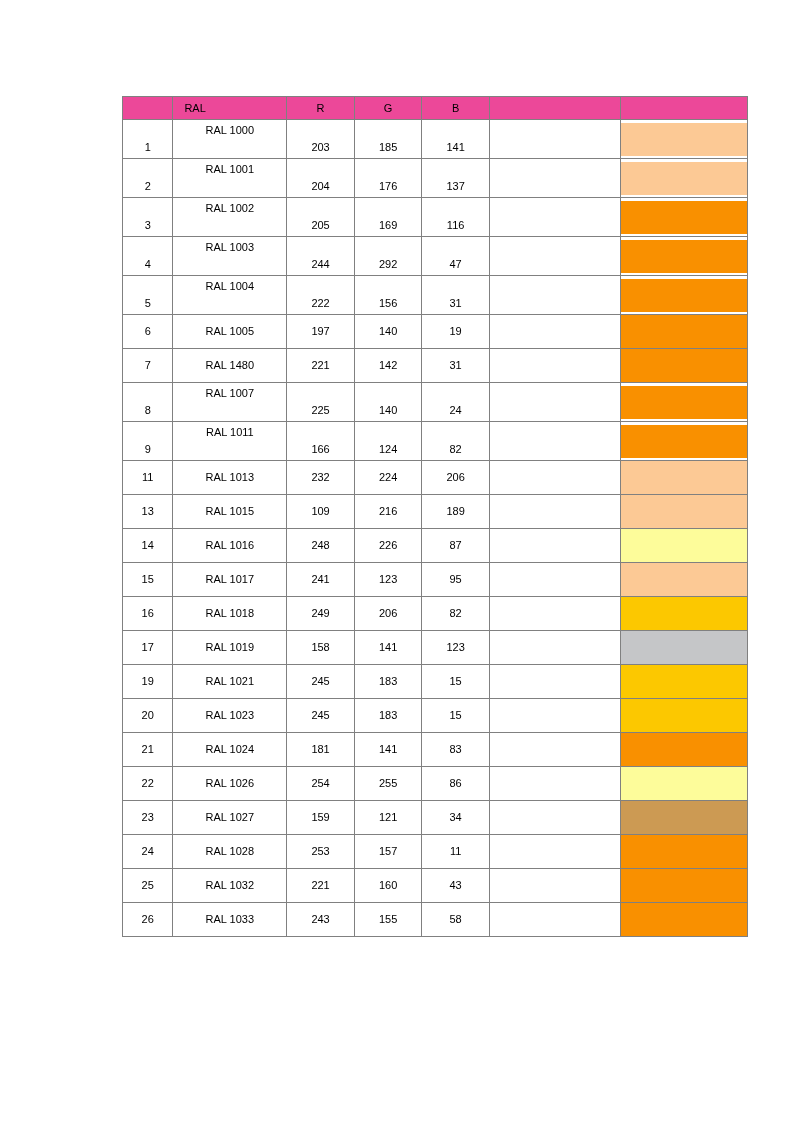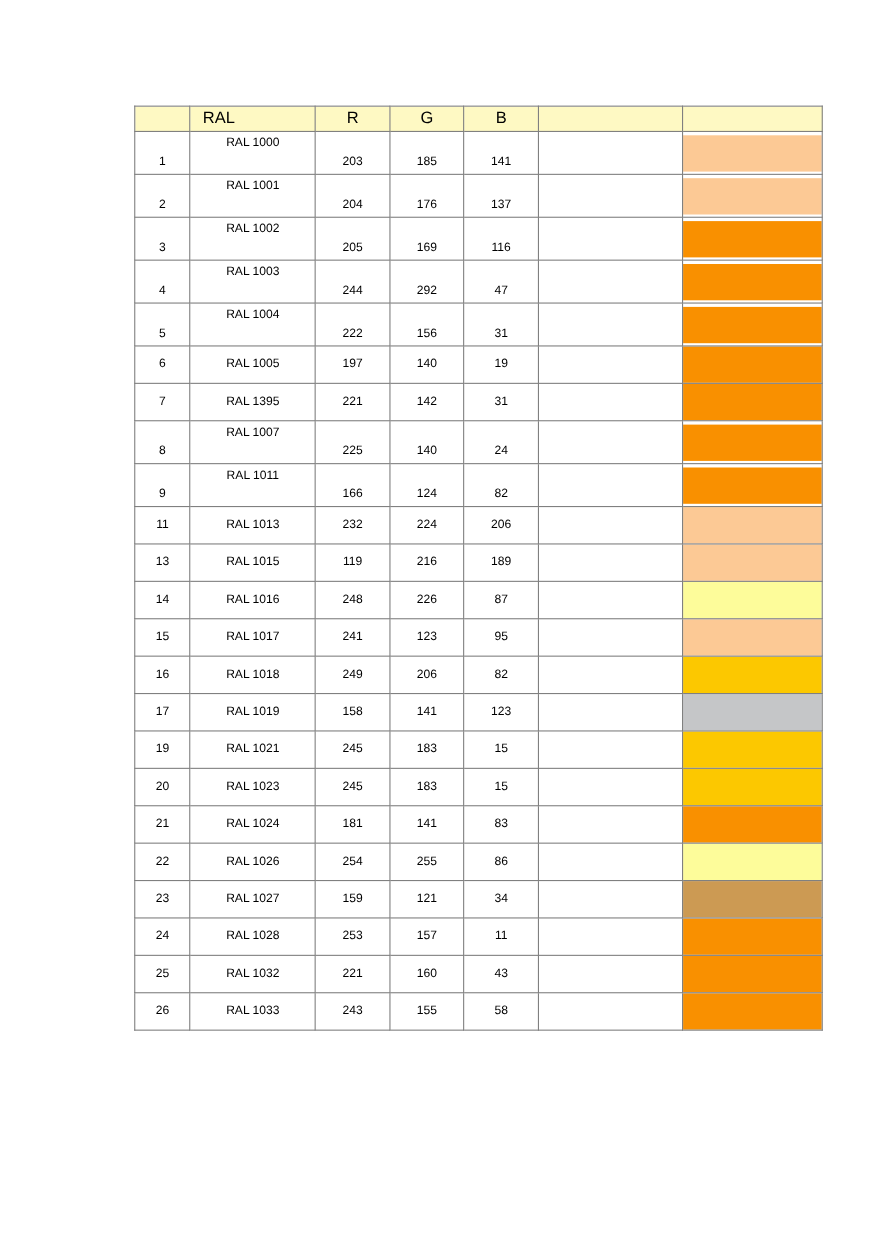--- a/index.html
+++ b/index.html
@@ -47,25 +47,25 @@
   col.c-idx    { width: 50px; }
   col.c-name   { width: 113px; }
   col.c-r      { width: 67px; }
   col.c-g      { width: 67px; }
   col.c-b      { width: 67px; }
   col.c-blank  { width: 130px; }
   col.c-swatch { width: 126px; }
 
   
   tr.head-row td {
-    background: #fef9c3;
+    background: #ec4899;
     height: 22px;
     text-align: center;
     vertical-align: middle;
-    font-size: 15px;
+    font-size: 11px;
     color: #000000;
   }
   tr.head-row td.h-name {
     text-align: left;
     padding-left: 11px;
   }
   tr.head-row td.h-idx,
   tr.head-row td.h-blank,
   tr.head-row td.h-swatch {
     text-align: center;
@@ -193,21 +193,21 @@
             <td class="cell-num">197</td>
             <td class="cell-num">140</td>
             <td class="cell-num">19</td>
             <td class="cell-blank"></td>
             <td class="cell-swatch">
               <span class="swatch-fill" style="background: rgb(249, 144, 0);"></span>
             </td>
           </tr>
           <tr class="data-row">
             <td class="cell-idx">7</td>
-            <td class="cell-name">RAL 1395</td>
+            <td class="cell-name">RAL 1480</td>
             <td class="cell-num">221</td>
             <td class="cell-num">142</td>
             <td class="cell-num">31</td>
             <td class="cell-blank"></td>
             <td class="cell-swatch">
               <span class="swatch-fill" style="background: rgb(249, 144, 0);"></span>
             </td>
           </tr>
           <tr class="data-row va-split">
             <td class="cell-idx">8</td>
@@ -238,21 +238,21 @@
             <td class="cell-num">224</td>
             <td class="cell-num">206</td>
             <td class="cell-blank"></td>
             <td class="cell-swatch">
               <span class="swatch-fill" style="background: rgb(252, 201, 149);"></span>
             </td>
           </tr>
           <tr class="data-row">
             <td class="cell-idx">13</td>
             <td class="cell-name">RAL 1015</td>
-            <td class="cell-num">119</td>
+            <td class="cell-num">109</td>
             <td class="cell-num">216</td>
             <td class="cell-num">189</td>
             <td class="cell-blank"></td>
             <td class="cell-swatch">
               <span class="swatch-fill" style="background: rgb(252, 201, 149);"></span>
             </td>
           </tr>
           <tr class="data-row">
             <td class="cell-idx">14</td>
             <td class="cell-name">RAL 1016</td>

